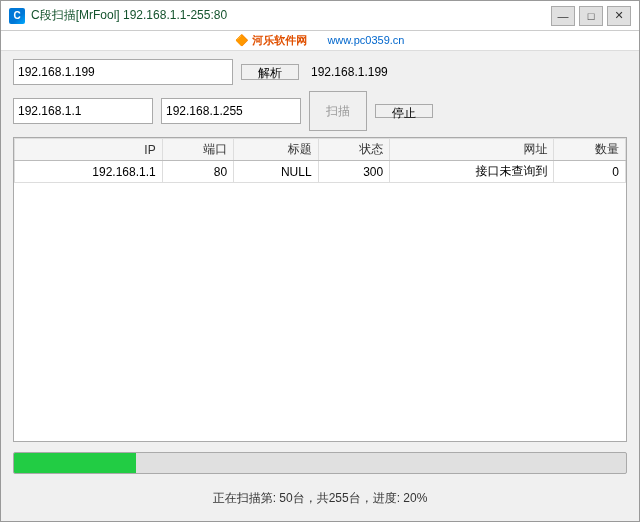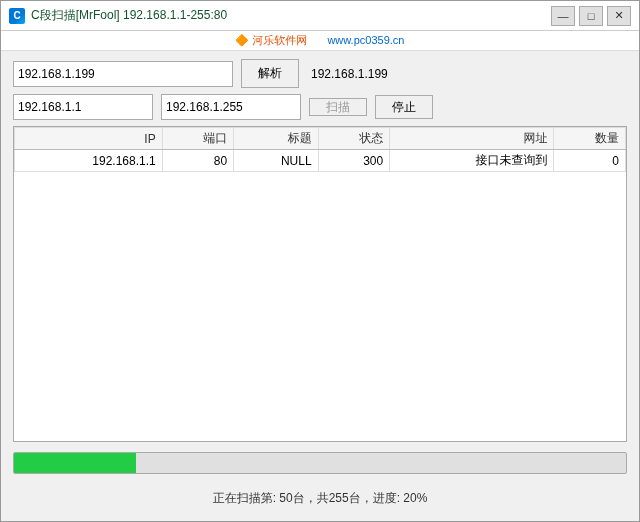--- a/index.html
+++ b/index.html
@@ -89,21 +89,21 @@
     }
     .url-input {
       width: 220px;
       height: 26px;
       border: 1px solid #aaa;
       padding: 0 4px;
       font-size: 12px;
       background: #fff;
     }
     .parse-btn {
-      height: 29px;
+      height: 16px;
       padding: 0 16px;
       background: #f0f0f0;
       border: 1px solid #aaa;
       cursor: pointer;
       font-size: 12px;
     }
     .ip-display {
       font-size: 12px;
       color: #000;
       margin-left: 4px;
@@ -117,30 +117,30 @@
     }
     .range-input {
       width: 140px;
       height: 26px;
       border: 1px solid #aaa;
       padding: 0 4px;
       font-size: 12px;
       background: #fff;
     }
     .scan-btn {
-      height: 18px;
+      height: 40px;
       padding: 0 16px;
       background: #f0f0f0;
       border: 1px solid #aaa;
       cursor: pointer;
       font-size: 12px;
       color: #999;
     }
     .stop-btn {
-      height: 24px;
+      height: 14px;
       padding: 0 16px;
       background: #f0f0f0;
       border: 1px solid #aaa;
       cursor: pointer;
       font-size: 12px;
       color: #000;
     }
 
     
     .table-container {
@@ -206,21 +206,21 @@
     <div class="title-bar-icon" style="background: linear-gradient(135deg, #0078d7 60%, #00aaff 100%); display:flex; align-items:center; justify-content:center; color:#fff; font-size:10px; font-weight:bold;">C</div>
     <span class="title-bar-text">C段扫描[MrFool] 192.168.1.1-255:80</span>
     <div class="title-bar-buttons">
       <button class="title-bar-btn">—</button>
       <button class="title-bar-btn">□</button>
       <button class="title-bar-btn close">✕</button>
     </div>
   </div>
 
   <div class="watermark-bar">
-    <span style="color:#e05000; font-weight:normal; margin-right:17px;">🔶 河乐软件网</span>
+    <span style="color:#e05000; font-weight:bold; margin-right:17px;">🔶 河乐软件网</span>
     <span style="color:#0066cc;">www.pc0359.cn</span>
   </div>
 
   <div class="content">
 
     <div class="row1">
       <input class="url-input" type="text" value="192.168.1.199" style="">
       <button class="parse-btn">解析</button>
       <span class="ip-display">192.168.1.199</span>
     </div>

